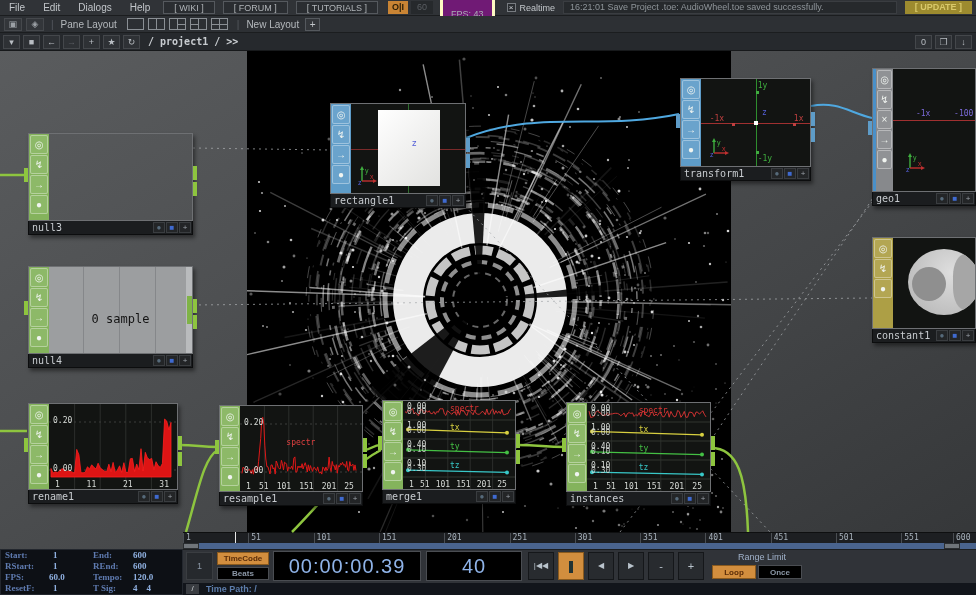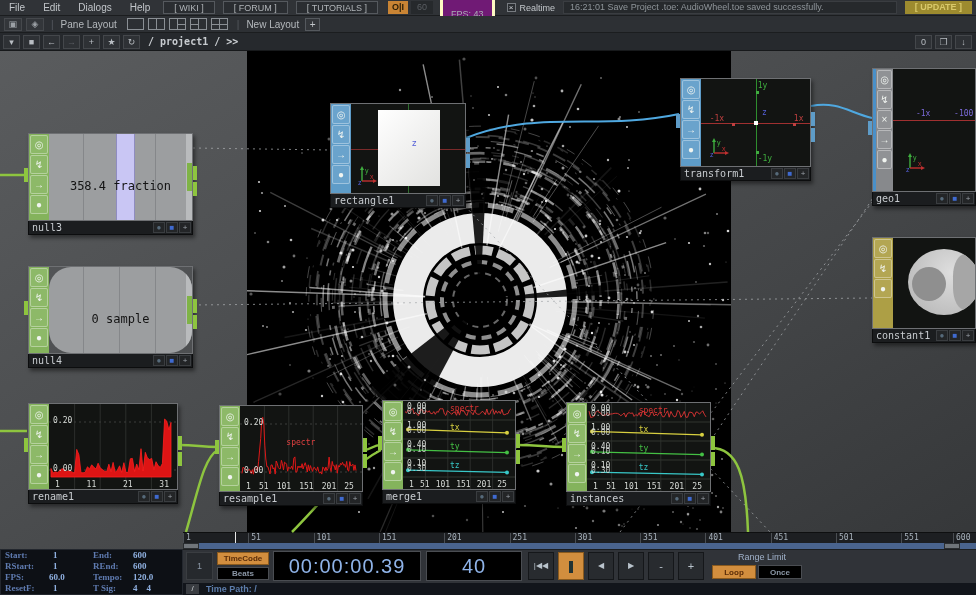--- a/index.html
+++ b/index.html
@@ -922,46 +922,40 @@
     </svg>
     <div id="nodelayer">
         <div class="node" style="left: 28px; top: 82px; width: 165px;">
           <div class="frame">
             <div class="sidebar fam-chop" style="height: 86px;">
               <div class="ic">◎</div>
               <div class="ic">↯</div>
               <div class="ic">→</div>
               <div class="ic">●</div>
             </div>
-            <div class="body null-body" style="width: 143px; height: 86px;">
-              <div class="scrollstrip"></div>
-              <div class="outnub" style="right: 0px; top: 34%; height: 32%;"></div>
-              <div class="lav-bar" style="left: 47%; width: 13%;"></div>
-              <div class="null-val" style="top: 52%;">358.4 fraction</div>
-            </div>
           </div>
           <div class="namebar">
             <span class="nm">null3</span>
             <span class="mini" style="color: rgb(86, 106, 122);">●</span>
             <span class="mini" style="color: rgb(63, 106, 208);">■</span>
             <span class="mini" style="color: rgb(154, 160, 166);">+</span>
           </div>
           <div class="tab green" style="left: -4px; top: 35px;"></div>
           <div class="tab green" style="right: -4px; top: 33px;"></div>
           <div class="tab green" style="right: -4px; top: 49px;"></div>
         </div>
         <div class="node" style="left: 28px; top: 215px; width: 165px;">
           <div class="frame">
             <div class="sidebar fam-chop" style="height: 86px;">
               <div class="ic">◎</div>
               <div class="ic">↯</div>
               <div class="ic">→</div>
               <div class="ic">●</div>
             </div>
-            <div class="body null-body" style="width: 143px; height: 86px; border-radius: 22px;">
+            <div class="body null-body" style="width: 143px; height: 86px;">
               <div class="scrollstrip"></div>
               <div class="outnub" style="right: 0px; top: 34%; height: 32%;"></div>
               <div class="null-val" style="top: 52%;">0 sample</div>
             </div>
           </div>
           <div class="namebar">
             <span class="nm">null4</span>
             <span class="mini" style="color: rgb(86, 106, 122);">●</span>
             <span class="mini" style="color: rgb(63, 106, 208);">■</span>
             <span class="mini" style="color: rgb(154, 160, 166);">+</span>

